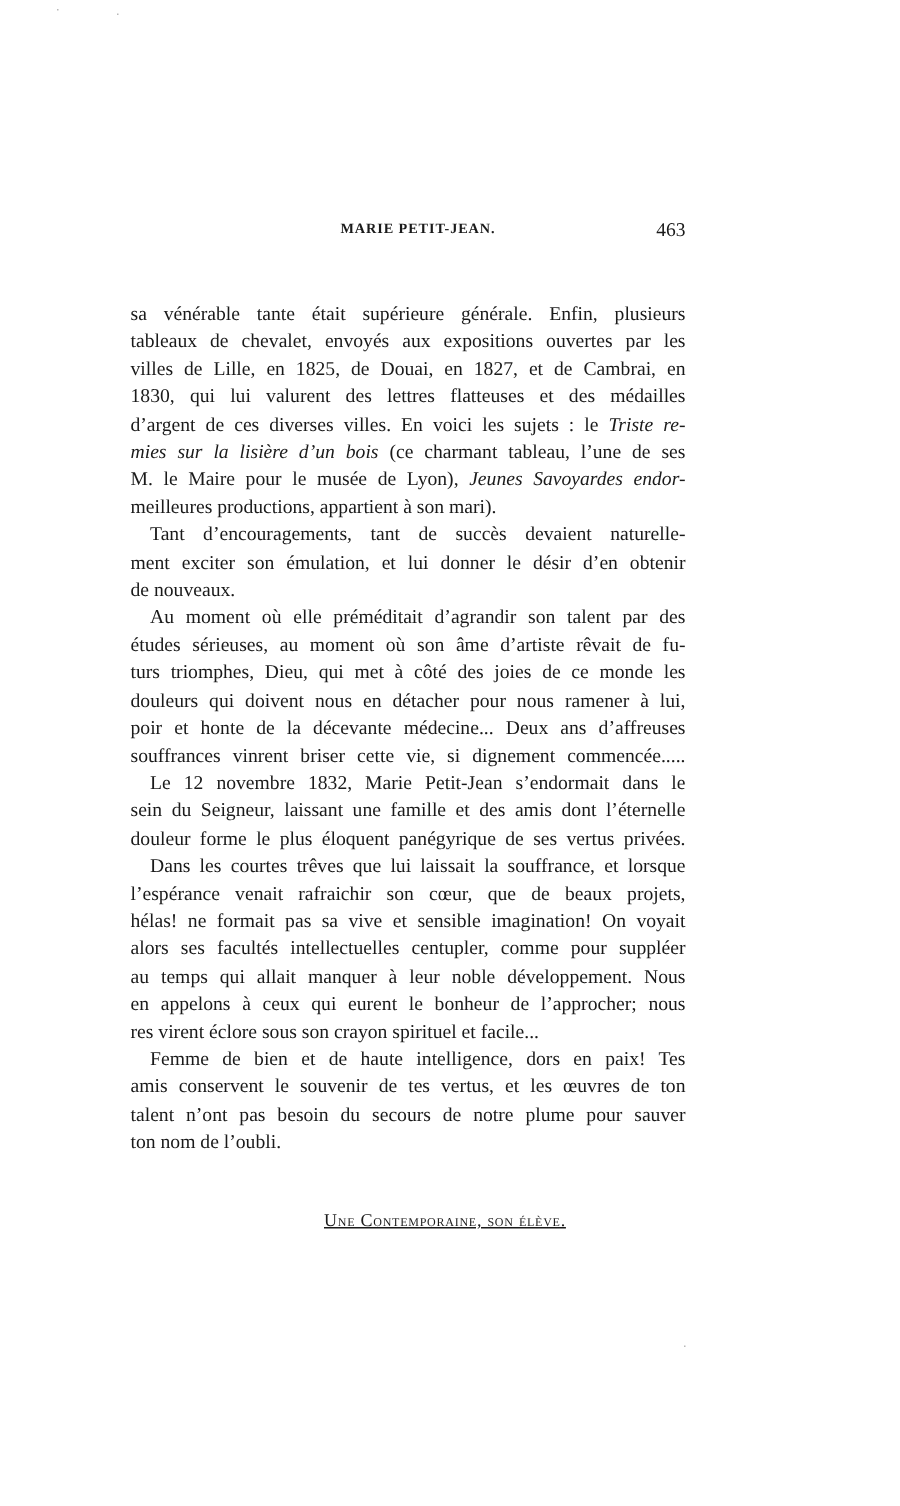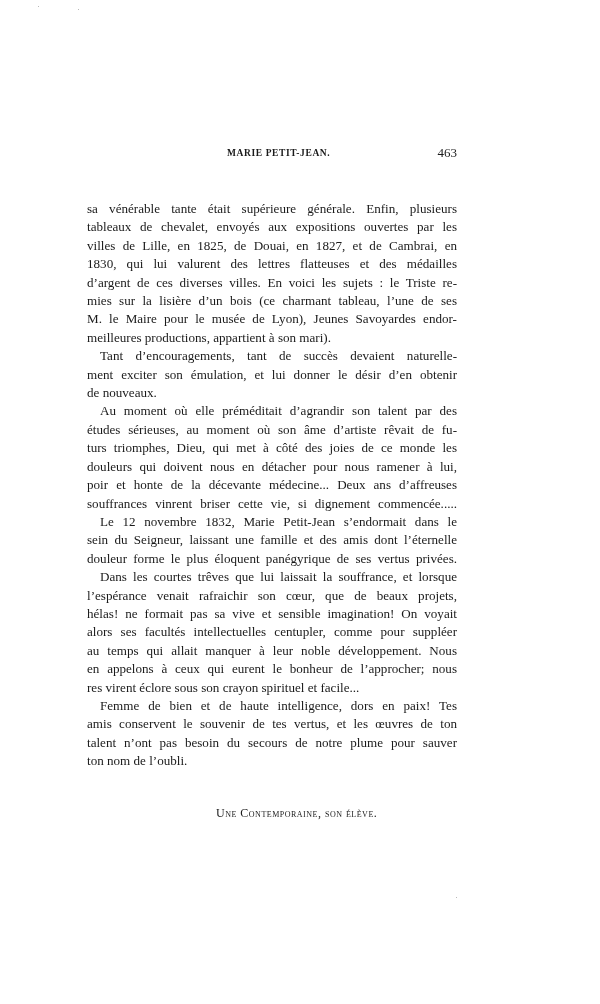--- a/index.html
+++ b/index.html
@@ -21,24 +21,24 @@
   .body-text {
     position: absolute; left: 87px; top: 157px; width: 370px;
     font-size: 13.1px; line-height: 18.42px; margin-top: 43px;
   }
   .line {
     display: block; height: 18.42px; white-space: nowrap; text-align: justify; text-align-last: justify;
     overflow: visible;
   }
   .line.last { text-align-last: left; }
   .line.indent { padding-left: 13px; }
-  .it { }
+  .it { font-style: italic; }
   .signature {
     position: absolute; left: 216px; top: 805px; font-size: 12px; line-height: 16px;
-    white-space: nowrap; font-variant: small-caps; letter-spacing: 0.5px;
+    white-space: nowrap; font-variant: small-caps; letter-spacing: 0.5px; text-decoration: underline;
   }
   .speck { position: absolute; width: 1px; height: 1px; background: #b8b8b8; }
 </style>
 </head>
 <body>
 
 <div class="page">
   <div class="running-head">
     <span class="running-title">MARIE PETIT-JEAN.</span>
     <span class="page-number">463</span>

